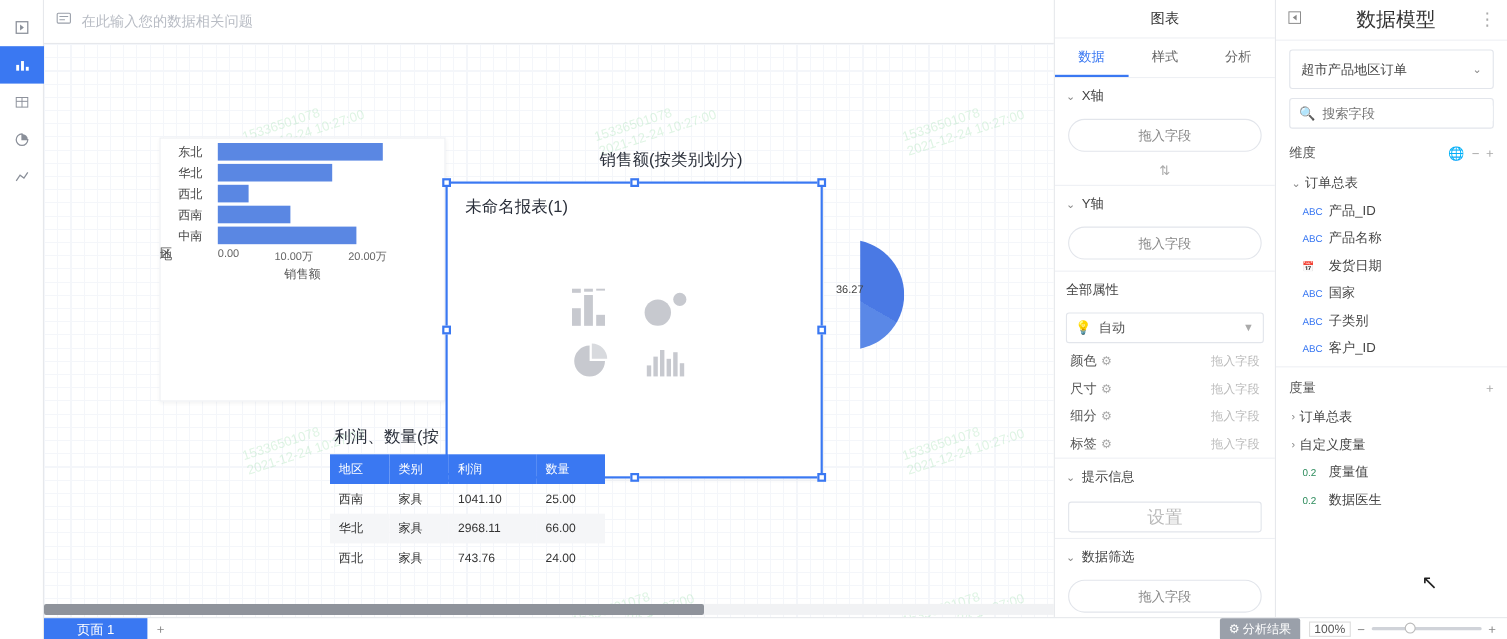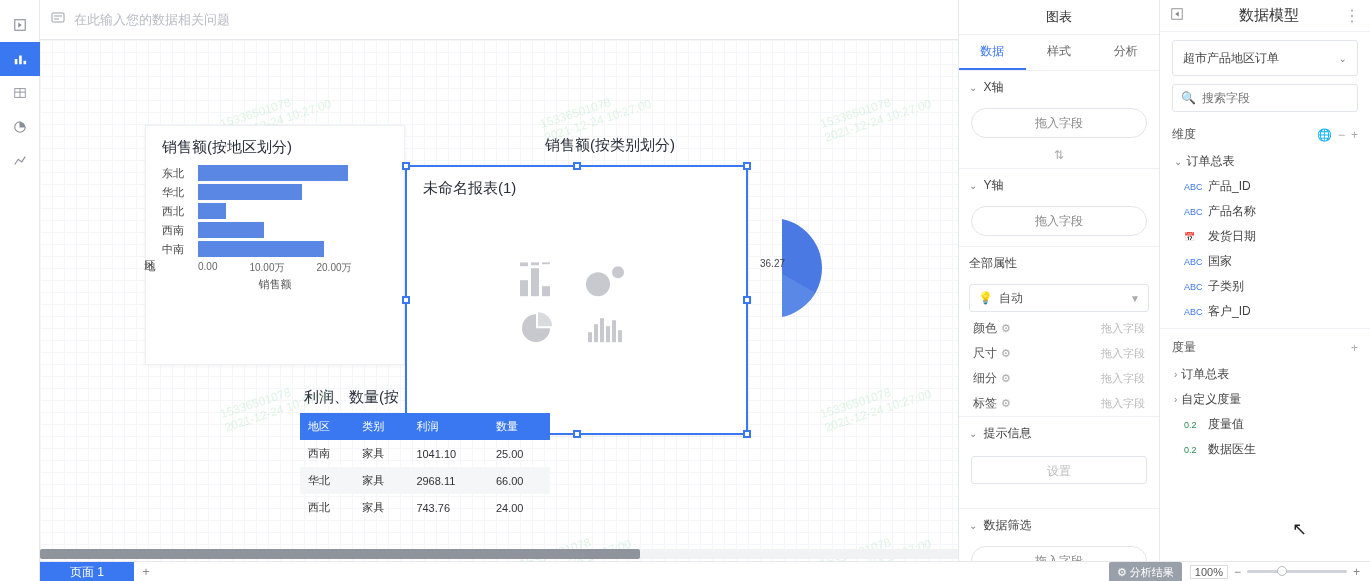--- a/index.html
+++ b/index.html
@@ -84,27 +84,27 @@
 .cfg-head { display: flex; align-items: center; padding: 8px 10px; font-size: 12px; color: #444; cursor: pointer; }
 .cfg-head .chev { margin-right: 6px; font-size: 10px; color: #888; }
 .drop-pill { margin: 4px 12px 10px; height: 30px; border: 1px solid #e2e5eb; border-radius: 15px; display: flex; align-items: center; justify-content: center; font-size: 12px; color: #888; cursor: pointer; }
 .swap-row { text-align: center; color: #aaa; font-size: 12px; padding-bottom: 6px; }
 .auto-row { margin: 4px 10px; height: 28px; border: 1px solid #e2e5eb; border-radius: 3px; display: flex; align-items: center; padding: 0 8px; font-size: 12px; color: #555; }
 .auto-row .bulb { color: #3a78f2; margin-right: 6px; }
 .auto-row .dd { margin-left: auto; color: #aaa; font-size: 10px; }
 .attr-row { display: flex; align-items: center; padding: 4px 14px; font-size: 12px; color: #555; }
 .attr-row .gear { margin-left: 4px; color: #aaa; font-size: 11px; }
 .attr-row .ph { margin-left: auto; color: #bbb; font-size: 11px; }
-.cfg-btn { margin: 6px 12px 24px; height: 28px; border: 1px solid #e2e5eb; border-radius: 3px; text-align: center; line-height: 28px; font-size: 12px; color: #bbb; }
+.cfg-btn { margin: 6px 12px 5px; height: 28px; border: 1px solid #e2e5eb; border-radius: 3px; text-align: center; line-height: 28px; font-size: 16px; color: #bbb; }
 
 
 .dm-panel { position: absolute; left: 1160px; top: 0; right: 0; bottom: 20px; background: #fff; overflow-y: hidden; }
 .dm-title-row { display: flex; align-items: center; padding: 6px 10px; border-bottom: 1px solid #eef0f4; }
 .dm-title-row .ico { color: #888; margin-right: 10px; }
-.dm-title-row .t { flex: 1; text-align: center; font-size: 15px; color: #333; }
+.dm-title-row .t { flex: 1; text-align: center; font-size: 18px; color: #333; }
 .dm-title-row .more { color: #aaa; cursor: pointer; }
 .dm-select { margin: 8px 12px; height: 28px; border: 1px solid #e2e5eb; border-radius: 3px; display: flex; align-items: center; padding: 17px 10px; font-size: 12px; color: #444; cursor: pointer; justify-content: space-between; }
 .dm-select .dd { margin-left: auto; color: #888; font-size: 10px; }
 .dm-search { margin: 0 12px 8px; height: 28px; border: 1px solid #e2e5eb; border-radius: 3px; display: flex; align-items: center; padding: 0 8px; font-size: 12px; color: #888; }
 .dm-search input { border: none; outline: none; flex: 1; font-size: 12px; margin-left: 6px; }
 .dm-group-head { display: flex; align-items: center; padding: 6px 12px; font-size: 12px; color: #555; }
 .dm-group-head .tools { margin-left: auto; display: flex; gap: 6px; color: #aaa; }
 .dm-item { display: flex; align-items: center; padding: 4px 12px 4px 24px; font-size: 12px; color: #444; cursor: pointer; }
 .dm-item .tag { font-size: 9px; color: #3a78f2; margin-right: 6px; width: 18px; }
 .dm-item.sub .chev { margin-right: 4px; color: #888; font-size: 10px; }
@@ -209,21 +209,20 @@
     <div class="wm" style="left:480px;top:200px"><span>15336501078</span>
 <span>2021-12-24 10:27:00</span></div>
     <div class="wm" style="left:180px;top:200px"><span>15336501078</span>
 <span>2021-12-24 10:27:00</span></div>
     <div class="wm" style="left:480px;top:500px"><span>15336501078</span>
 <span>2021-12-24 10:27:00</span></div>
     <div class="wm" style="left:780px;top:500px"><span>15336501078</span>
 <span>2021-12-24 10:27:00</span></div>
 
     <div class="card" style="left:105px;top:85px;width:260px;height:240px">
-      <div class="card-title">销售额(按地区划分)</div>
       <div class="bar-chart" style="position:relative">
         <div class="axis-lbl">地区</div>
         <div class="bar-row">
             <span class="lbl">东北</span>
             <div class="bar" style="width:150px"></div>
           </div>
         <div class="bar-row">
             <span class="lbl">华北</span>
             <div class="bar" style="width:104px"></div>
           </div>

